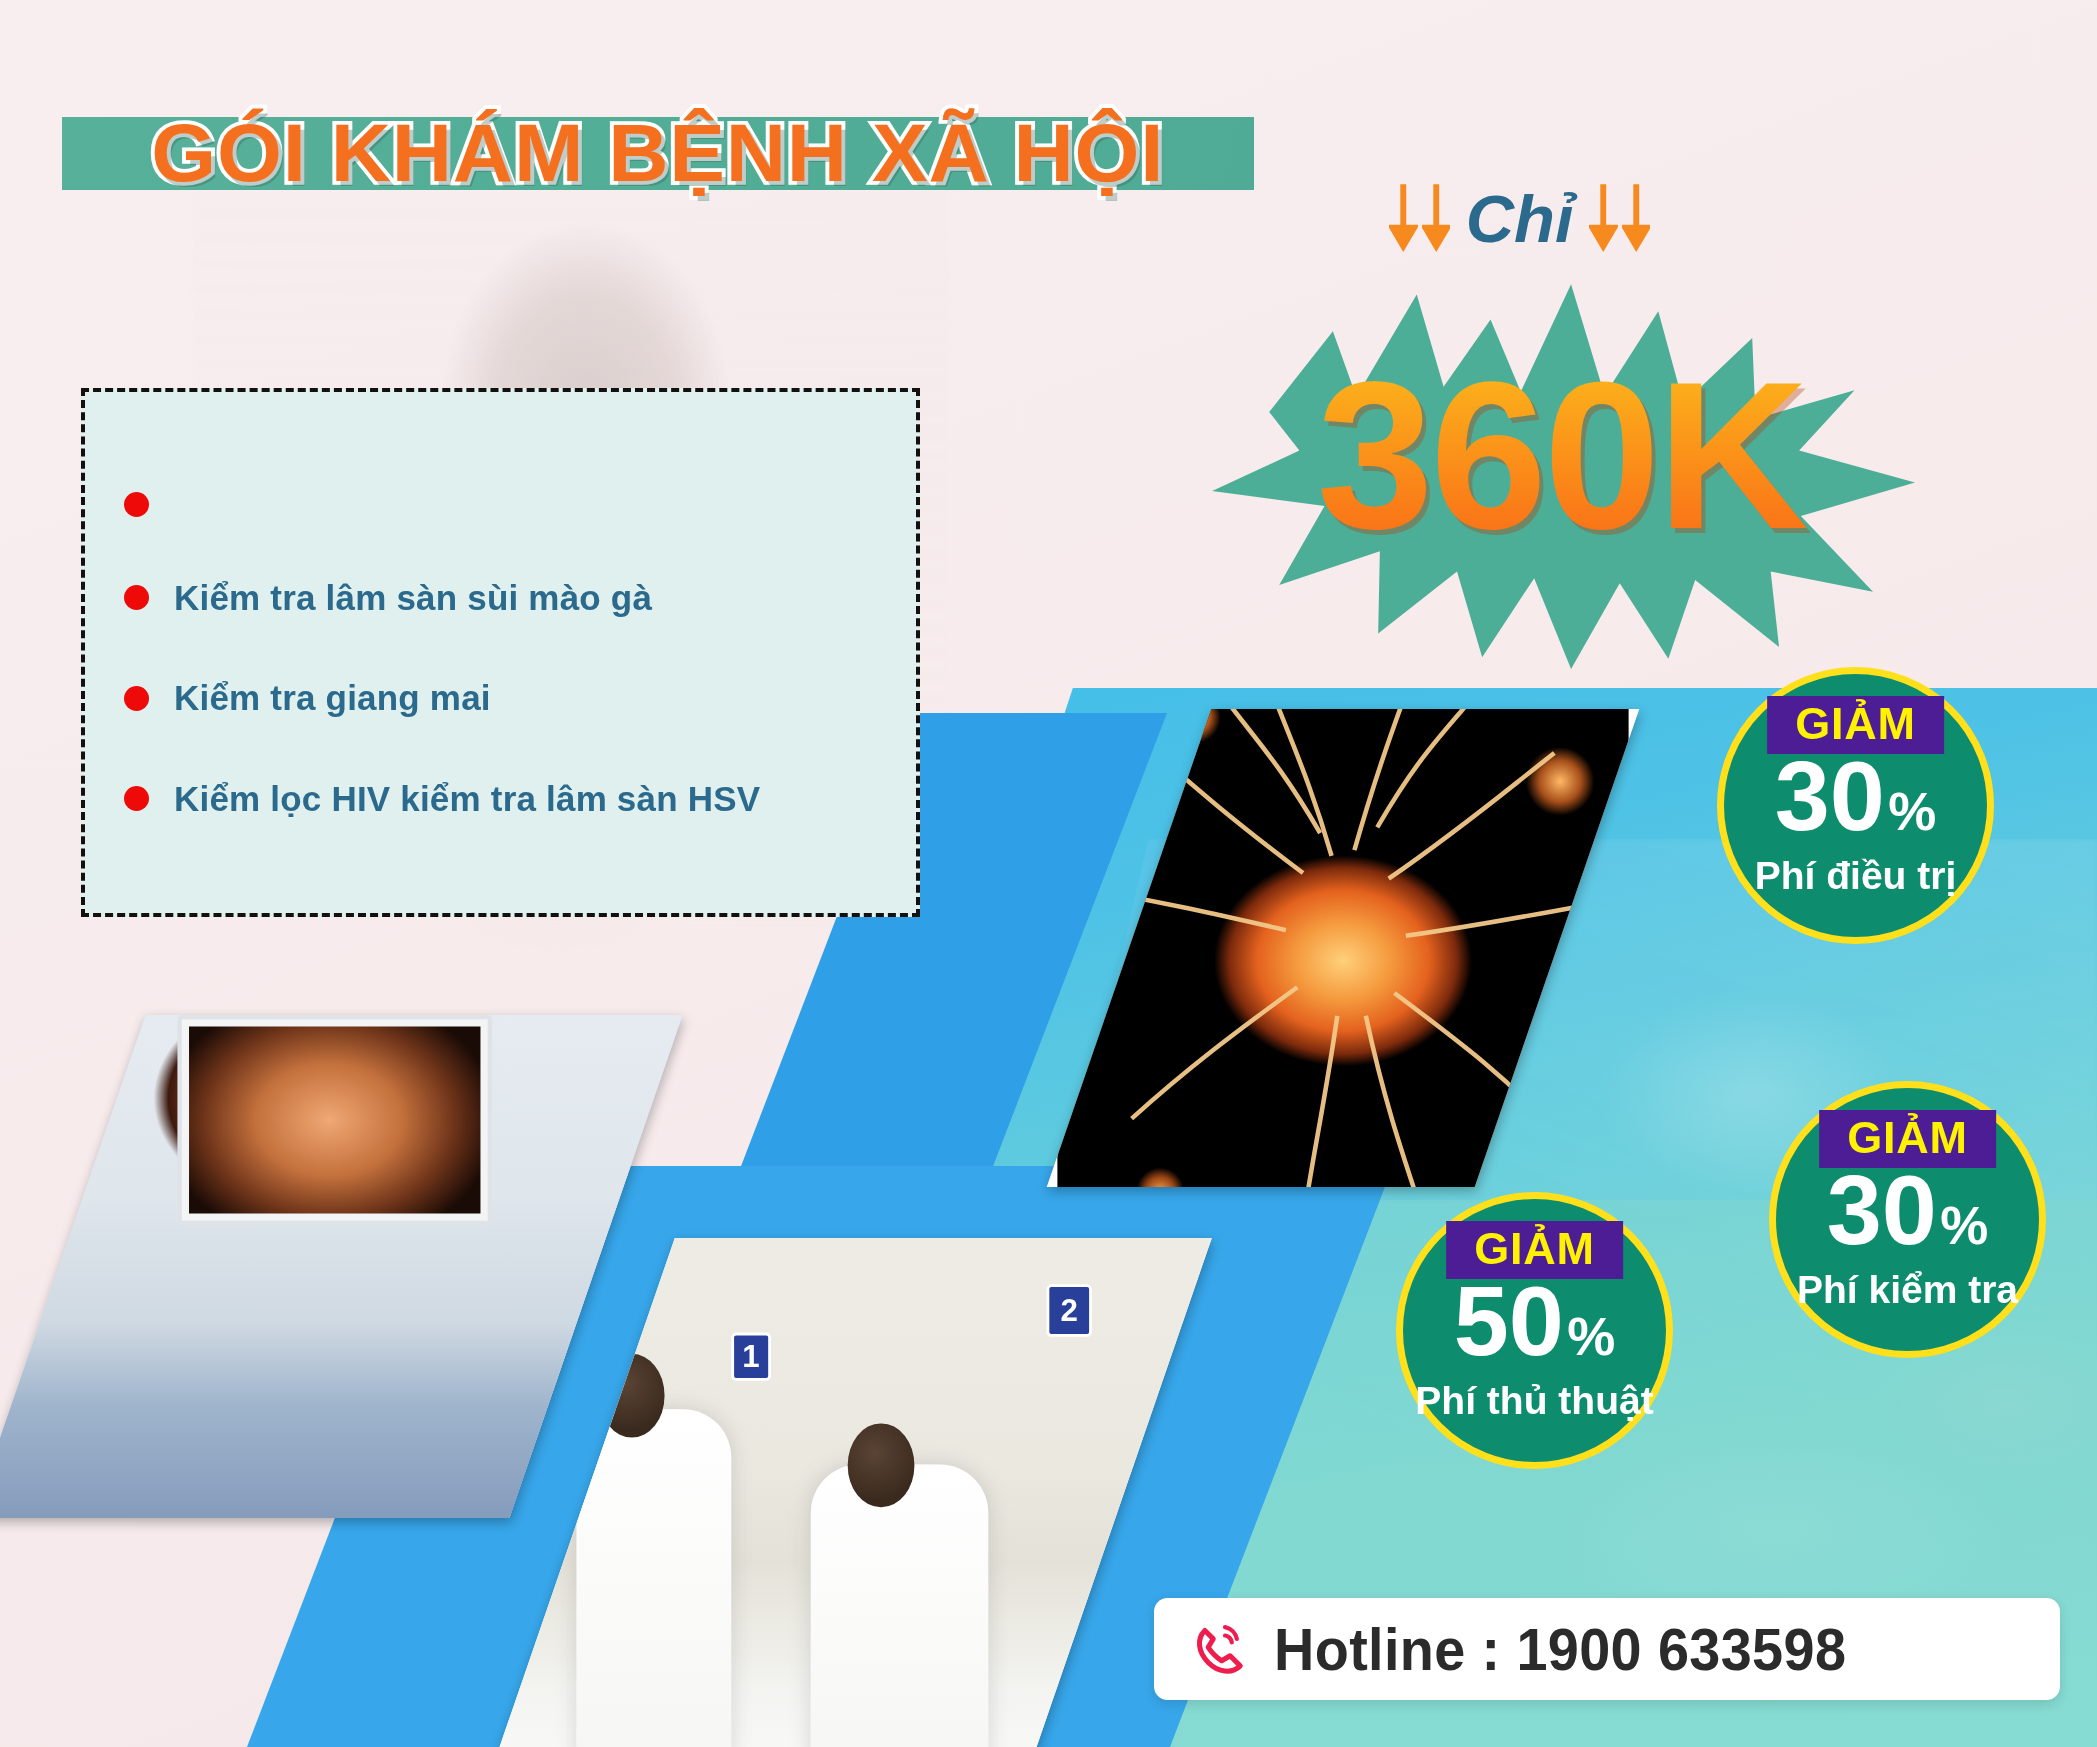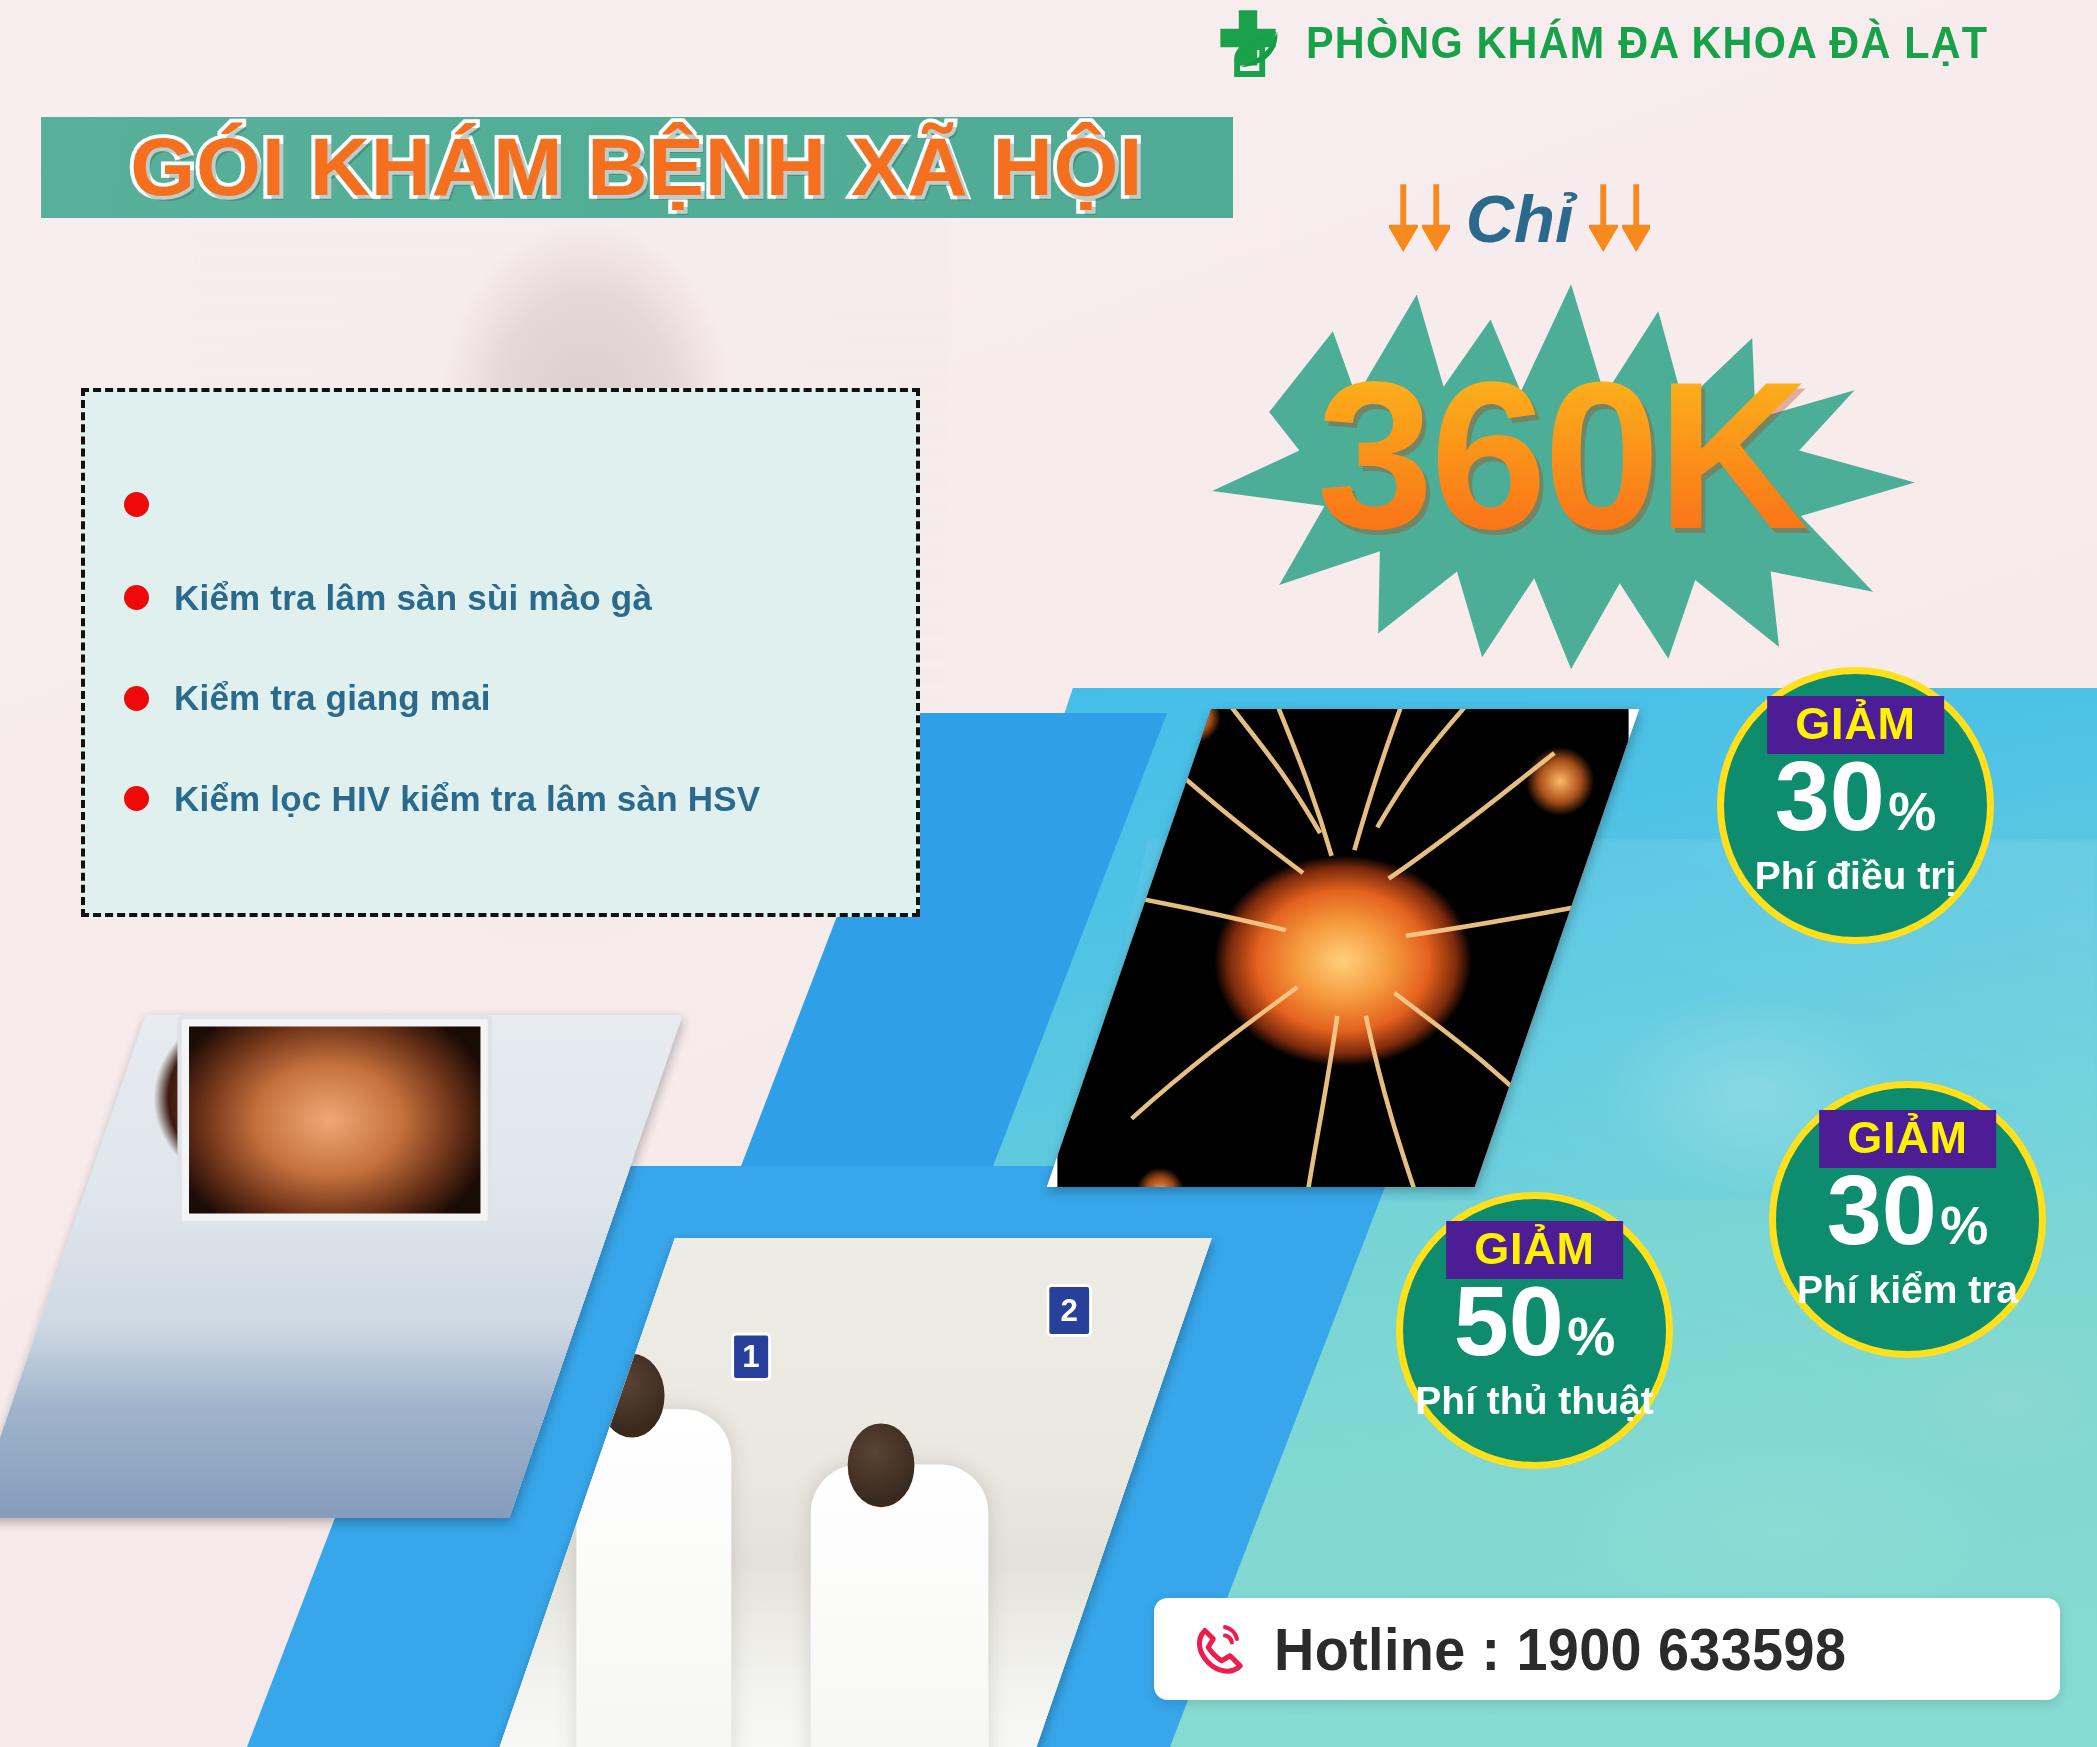--- a/index.html
+++ b/index.html
@@ -76,22 +76,22 @@
   .logo-mark { position: relative; width: 72px; height: 72px; flex: none; }
   .logo-text {
     font-size: 44px; font-weight: 700; letter-spacing: 1.3px;
     color: #17a24a; white-space: nowrap;
     font-family: "Liberation Sans", sans-serif;
     transform: scaleX(.94); transform-origin: left center;
   }
 
   
   .title-band {
-    position: absolute; left: 41px; top: 117px;
-    width: 1192px; height: 101px;
+    position: absolute; left: 62px; top: 117px;
+    width: 1192px; height: 73px;
     background: linear-gradient(100deg, #57b09a 0%, #51ad96 55%, #4fab95 100%);
     display: flex; align-items: center; justify-content: center;
   }
   .title-text {
     font-size: 81px; font-weight: 700; letter-spacing: 0.8px;
     color: #f4701f;
     white-space: nowrap;
     transform: scaleX(1.03);
     -webkit-text-stroke: 7.6px #ffffff;
     paint-order: stroke fill;
@@ -270,31 +270,20 @@
 
 <div id="stage">
 
   <div class="bg-photo-left"></div>
   <div class="right-diagonal"></div>
   <div class="right-photo"></div>
   <div class="right-diagonal-soft"></div>
   <div class="blue-band blue-band-1"></div>
   <div class="blue-band blue-band-2"></div>
 
-  <div class="logo-row">
-    <span class="logo-mark">
-      <svg viewBox="0 0 86 86" width="72" height="72" aria-hidden="true">
-        <path d="M32 4 h22 v22 h22 v22 h-22 v22 h-22 v-22 h-22 v-22 h22 z" fill="#1ba04c"></path>
-        <path d="M30 80 v-18 a14 14 0 0 1 14-14 h16 v32 z" fill="none" stroke="#1ba04c" stroke-width="7"></path>
-        <path d="M78 30 C58 30 34 44 31 78 C40 48 62 38 78 30 Z" fill="#17a24a"></path>
-        <path d="M78 30 C70 52 56 62 34 72 C62 70 80 54 78 30 Z" fill="#139b46"></path>
-      </svg>
-    </span>
-    <span class="logo-text">PHÒNG KHÁM ĐA KHOA ĐÀ LẠT</span>
-  </div>
 
   <div class="title-band">
     <span class="title-text">GÓI KHÁM BỆNH XÃ HỘI</span>
   </div>
 
   <div class="bullets-box">
     <div class="bullet-item">
       <span class="bullet-dot"></span>
     </div>
     <div class="bullet-item">

